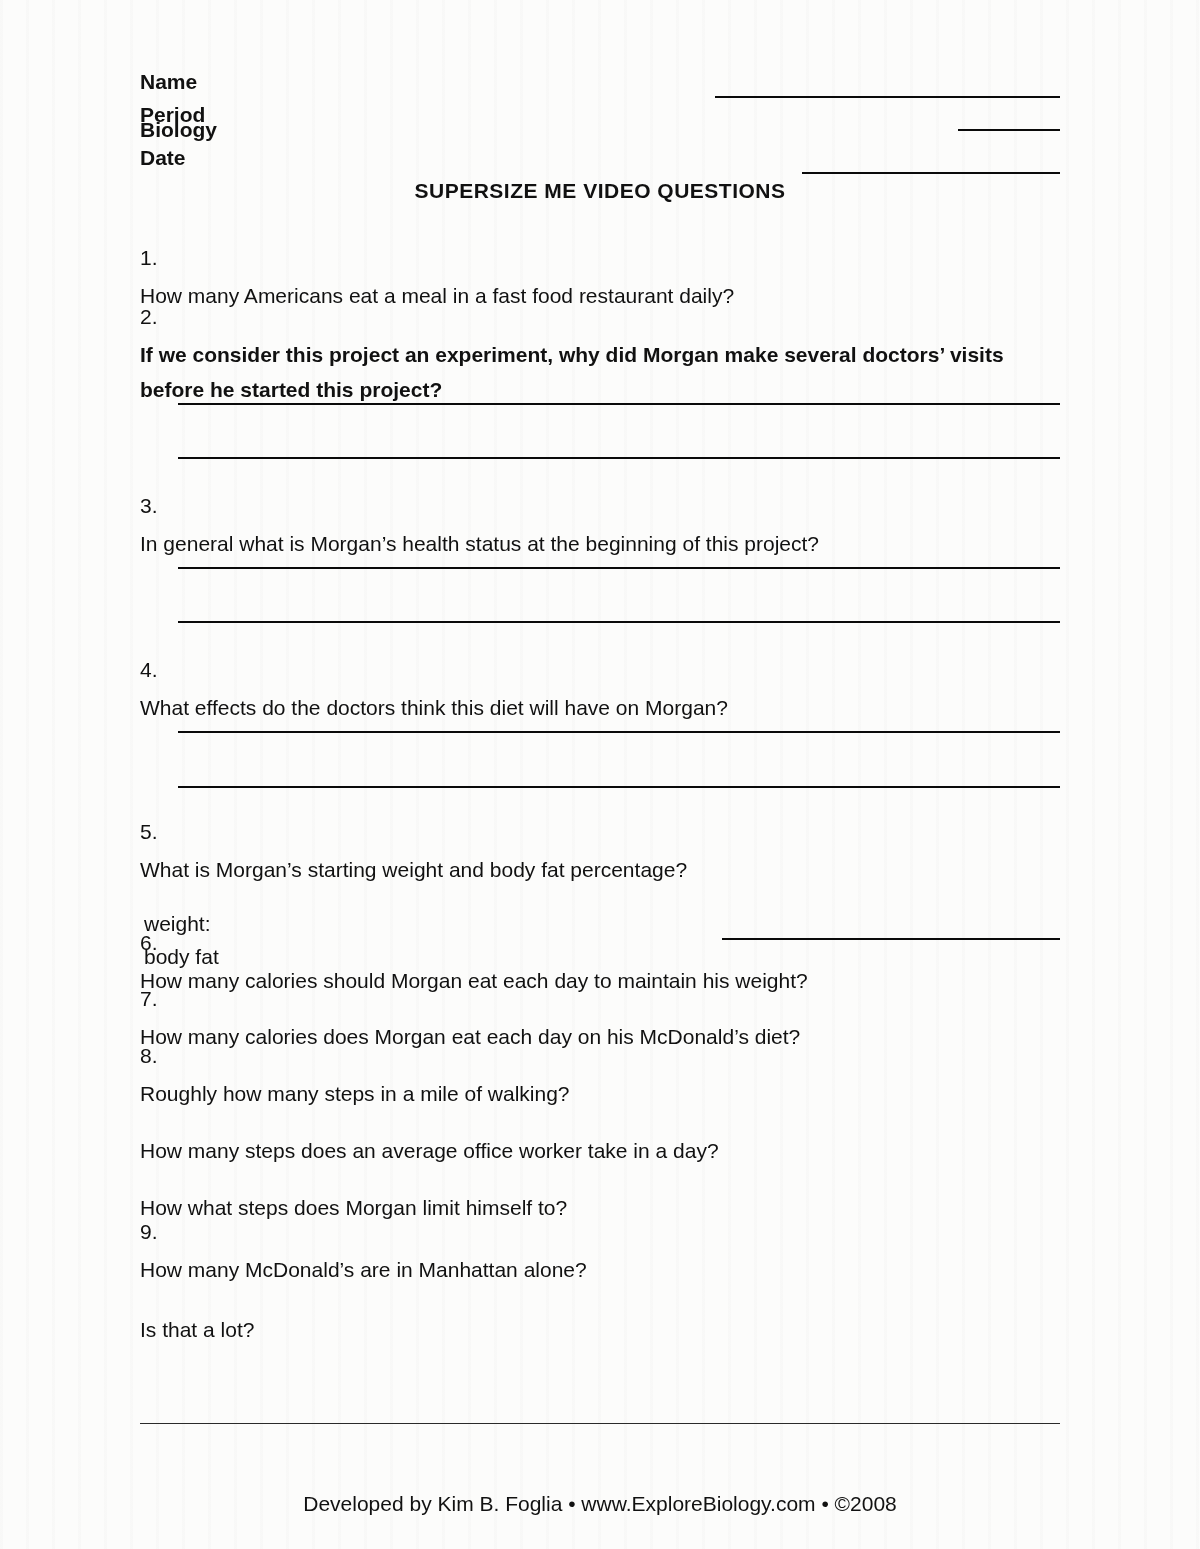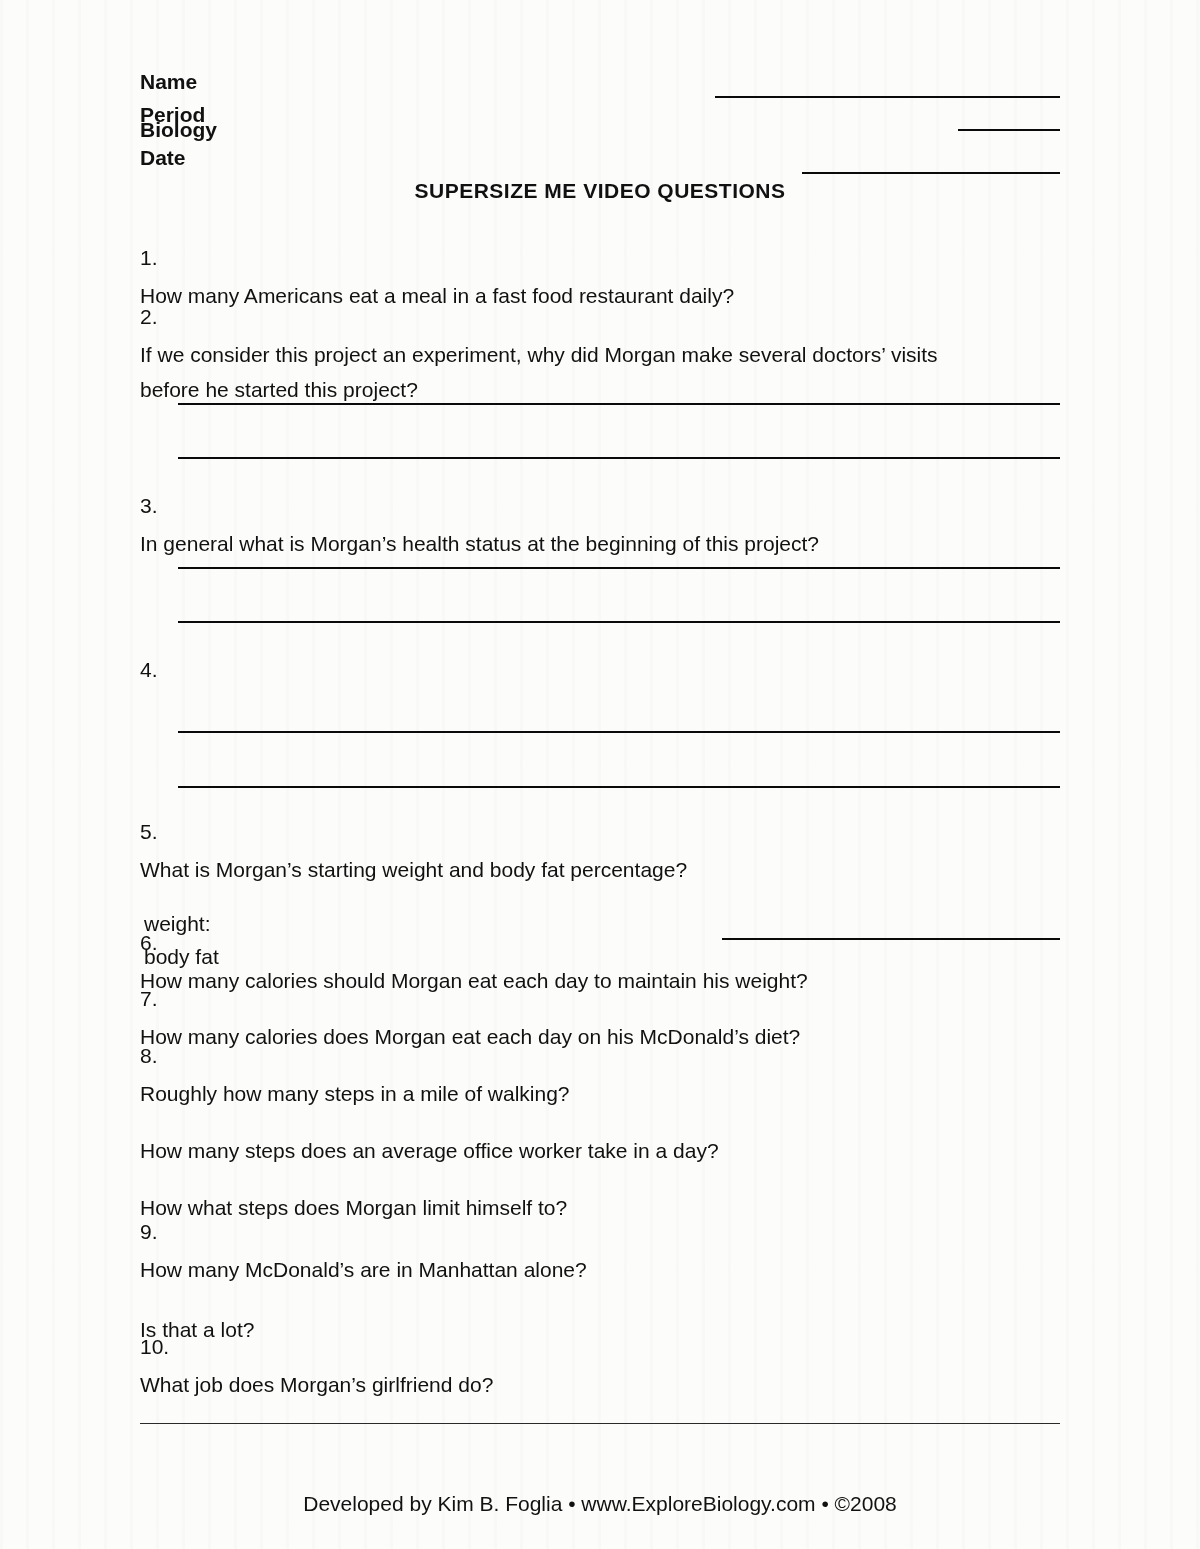--- a/index.html
+++ b/index.html
@@ -30,21 +30,21 @@
   .blank.fixed{flex:0 0 auto;}
   .blank.snug{margin-left:8px;}
   .answer-line{
     position:absolute;left:178px;width:882px;height:0;
     border-bottom:2px solid #0a0a0a;
   }
   .title{
     position:absolute;top:179px;left:0;width:100%;
     text-align:center;font-weight:bold;letter-spacing:0.5px;
   }
-  .q2body{flex:1 1 auto;line-height:35px;}
+  .q2body{flex:1 1 auto;line-height:35px;font-weight:bold;}
   .justline{text-align:justify;text-align-last:justify;}
   .footer-line{
     position:absolute;top:1423px;left:140px;width:920px;height:0;
     border-top:1.5px solid #2a2a2a;
   }
   .footer-text{
     position:absolute;left:0;width:100%;text-align:center;line-height:24px;
   }
 </style>
 </head>
@@ -87,20 +87,21 @@
 
   <div class="row" style="top:492px">
     <span class="qnum">3.</span>
     <span class="qtext">In general what is Morgan’s health status at the beginning of this project?</span>
   </div>
   <div class="answer-line" style="top:567px"></div>
   <div class="answer-line" style="top:621px"></div>
 
   <div class="row" style="top:656px">
     <span class="qnum">4.</span>
+    <span class="qtext">What effects do the doctors think this diet will have on Morgan?</span>
   </div>
   <div class="answer-line" style="top:731px"></div>
   <div class="answer-line" style="top:786px"></div>
 
   <div class="row" style="top:818px">
     <span class="qnum">5.</span>
     <span class="qtext">What is Morgan’s starting weight and body fat percentage?</span>
   </div>
   <div class="row" style="top:872px">
     <span class="qnum"></span>
@@ -142,22 +143,17 @@
     <span class="qnum">9.</span>
     <span class="qtext">How many McDonald’s are in Manhattan alone?</span>
     <span class="blank"></span>
   </div>
   <div class="row" style="top:1278px">
     <span class="qnum"></span>
     <span class="qtext">Is that a lot?</span>
     <span class="blank"></span>
   </div>
 
-  <div class="row" style="top:1333px">
-    <span class="qnum">10.</span>
-    <span class="qtext">What job does Morgan’s girlfriend do?</span>
-    <span class="blank"></span>
-  </div>
 
   <div class="footer-line"></div>
   <div class="footer-text" style="top:1492px">Developed by Kim B. Foglia • www.ExploreBiology.com • ©2008</div>
 
 </div>
 
 </body></html>

